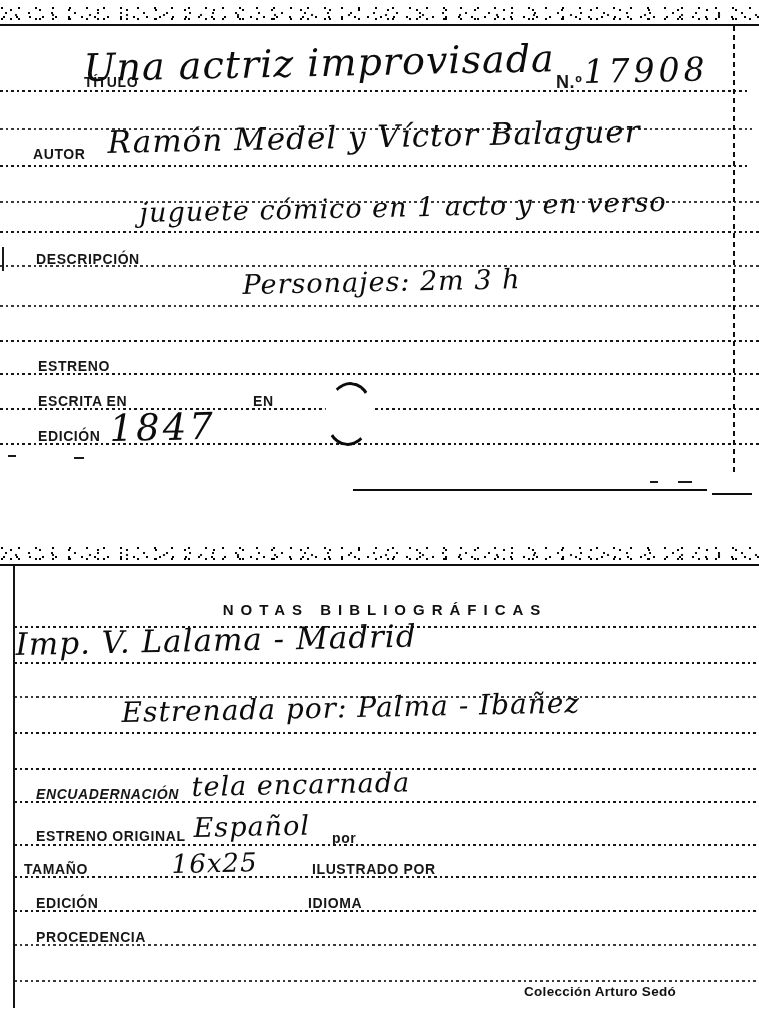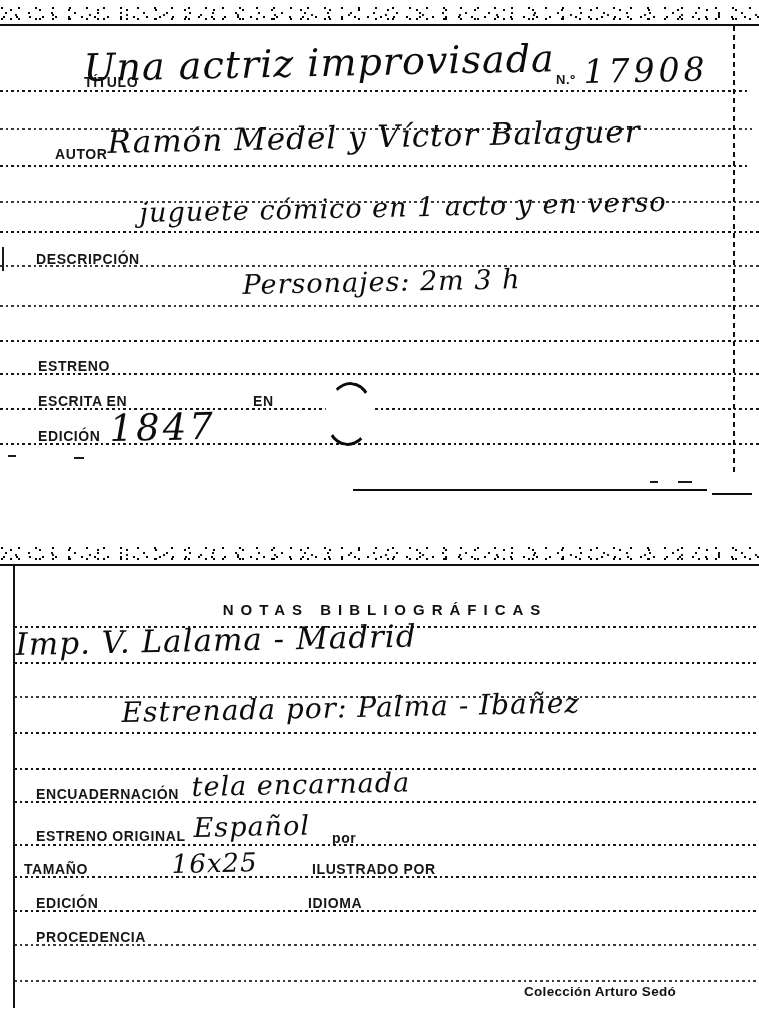--- a/index.html
+++ b/index.html
@@ -30,21 +30,21 @@
   .vline-dash{
     position:absolute;width:2px;
     background:repeating-linear-gradient(180deg,#0d0d0d 0 5px,transparent 5px 9px);
   }
   .vline{position:absolute;width:2px;background:#141414;}
   
   .lbl{
     position:absolute;font-size:14px;font-weight:600;letter-spacing:.6px;
     color:#161616;white-space:nowrap;
   }
-  .lbl.small{font-size:13px;}
+  .lbl.small{font-size:18px;}
   .lbl.lower{text-transform:none;font-weight:700;text-align:center;}
   
   .hand{
     position:absolute;font-family:"DejaVu Serif",serif;font-style:italic;
     color:#0c0c0c;white-space:nowrap;letter-spacing:1px;
     transform:rotate(-1.2deg);transform-origin:left bottom;
   }
   .header-notas{
     position:absolute;font-size:15px;font-weight:600;letter-spacing:7px;
     white-space:nowrap;color:#101010;
@@ -81,21 +81,21 @@
     <div class="dot" style="top:340px;"></div>
     <div class="dot" style="top:373px;"></div>
     <div class="dot" style="top:408px;"></div>
     <div class="dot" style="top:443px;"></div>
 
     <span class="lbl" style="left:38px;top:74px;margin-left:46px;">TÍTULO</span>
     <span class="hand" style="left:84px;top:46px;font-size:38px;">Una actriz improvisada</span>
     <span class="lbl small" style="left:556px;top:72px;">N.º</span>
     <span class="hand" style="left:584px;top:52px;font-size:33px;letter-spacing:4px;">17908</span>
 
-    <span class="lbl" style="left:55px;top:146px;text-align:center;">AUTOR</span>
+    <span class="lbl" style="left:33px;top:146px;text-align:center;">AUTOR</span>
     <span class="hand" style="left:108px;top:124px;font-size:31px;">Ramón Medel y Víctor Balaguer</span>
 
     <span class="lbl" style="left:36px;top:212px;margin-top:39px;">DESCRIPCIÓN</span>
     <span class="hand" style="left:140px;top:197px;font-size:27px;">juguete cómico en 1 acto y en verso</span>
     <span class="hand" style="left:243px;top:269px;font-size:27px;">Personajes: 2m 3 h</span>
 
     <span class="lbl" style="left:38px;top:358px;">ESTRENO</span>
     <span class="lbl" style="left:38px;top:393px;">ESCRITA EN</span>
     <span class="lbl" style="left:253px;top:393px;">EN</span>
     <span class="lbl" style="left:38px;top:428px;">EDICIÓN</span>
@@ -126,21 +126,21 @@
     <div class="dot" style="top:801px;left:14px;width:745px;"></div>
     <div class="dot" style="top:844px;left:14px;width:745px;"></div>
     <div class="dot" style="top:876px;left:14px;width:745px;"></div>
     <div class="dot" style="top:910px;left:14px;width:745px;"></div>
     <div class="dot light" style="top:944px;left:14px;width:745px;"></div>
     <div class="dot light" style="top:980px;left:14px;width:745px;"></div>
 
     <span class="hand" style="left:16px;top:626px;font-size:31px;">Imp. V. Lalama - Madrid</span>
     <span class="hand" style="left:122px;top:696px;font-size:28px;">Estrenada por: Palma - Ibañez</span>
 
-    <span class="lbl" style="left:36px;top:786px;">ENCUADERNACIÓN</span>
+    <span class="lbl" style="left:36px;top:786px;font-style:italic;">ENCUADERNACIÓN</span>
     <span class="hand" style="left:192px;top:771px;font-size:27px;">tela encarnada</span>
 
     <span class="lbl" style="left:36px;top:828px;">ESTRENO ORIGINAL</span>
     <span class="hand" style="left:194px;top:812px;font-size:27px;">Español</span>
     <span class="lbl lower" style="left:332px;top:830px;">por</span>
 
     <span class="lbl" style="left:24px;top:861px;">TAMAÑO</span>
     <span class="hand" style="left:172px;top:849px;font-size:26px;">16x25</span>
     <span class="lbl" style="left:312px;top:861px;">ILUSTRADO POR</span>
 

